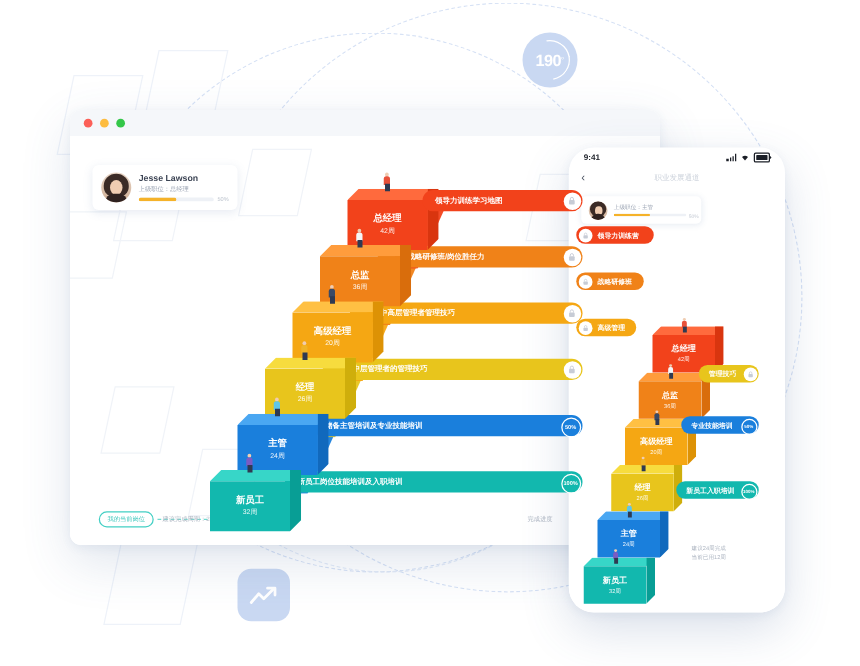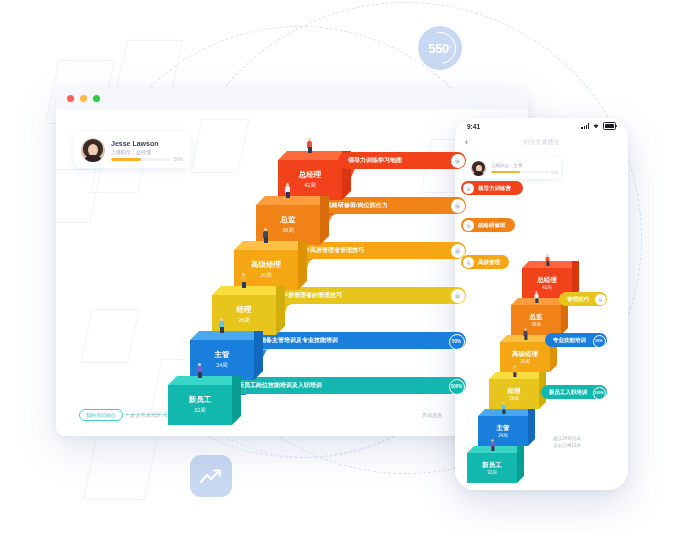--- a/index.html
+++ b/index.html
@@ -160,21 +160,21 @@
   <div class="bg-circle" style="left:170px;top:2px;width:470px;height:470px;"></div>
   <div class="bg-circle" style="left:128px;top:96px;width:360px;height:360px;border-color:#e3ebf8;"></div>
   <div class="bg-hex" style="left:52px;top:60px;width:54px;height:62px;transform:skewX(-12deg);"></div>
   <div class="bg-hex" style="left:120px;top:40px;width:54px;height:62px;transform:skewX(-12deg);"></div>
   <div class="bg-hex" style="left:540px;top:300px;width:60px;height:68px;transform:skewX(-12deg);"></div>
   <div class="bg-hex" style="left:90px;top:430px;width:60px;height:68px;transform:skewX(-12deg);"></div>
 </div>
 
 <div class="badge360">
   <div class="ring"></div>
-  <div class="t">550</div>
+  <div class="t">190</div>
   <div class="deg">°</div>
 </div>
 
 <div class="trend-icon">
   <svg width="24" height="18" viewBox="0 0 24 18" aria-hidden="true">
     <polyline points="2,15 8,8 12,12 20,4" fill="none" stroke="#ffffff" stroke-width="2.2" stroke-linecap="round" stroke-linejoin="round"></polyline>
     <polyline points="15,3.5 21,3.5 21,9" fill="none" stroke="#ffffff" stroke-width="2.2" stroke-linecap="round" stroke-linejoin="round"></polyline>
   </svg>
 </div>
 

